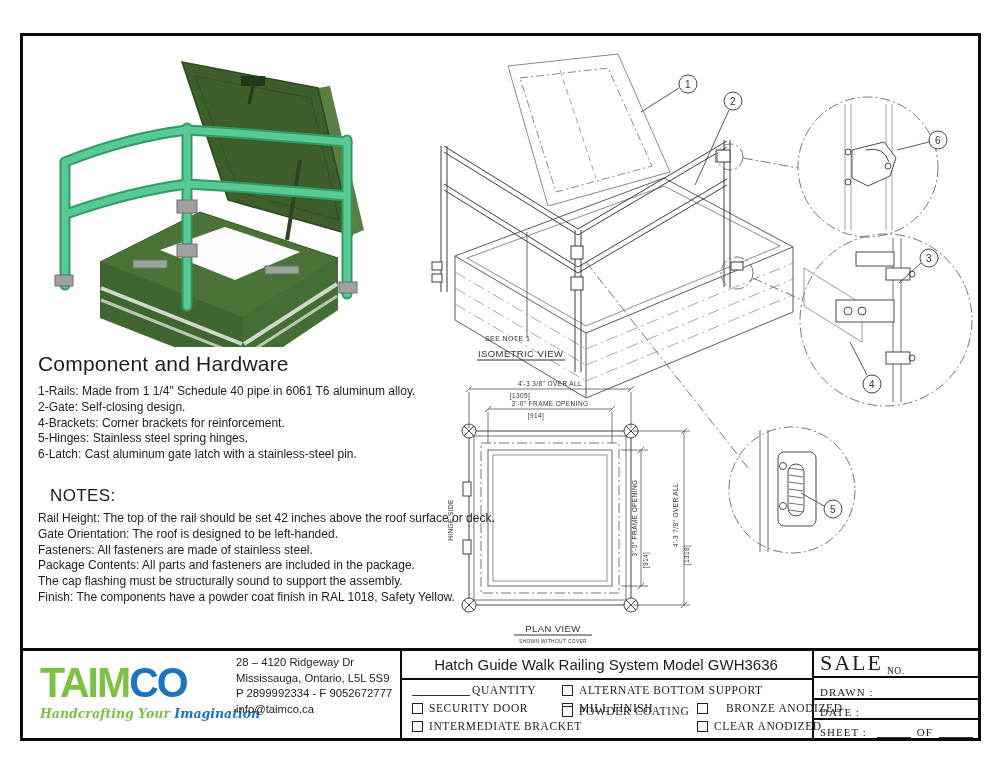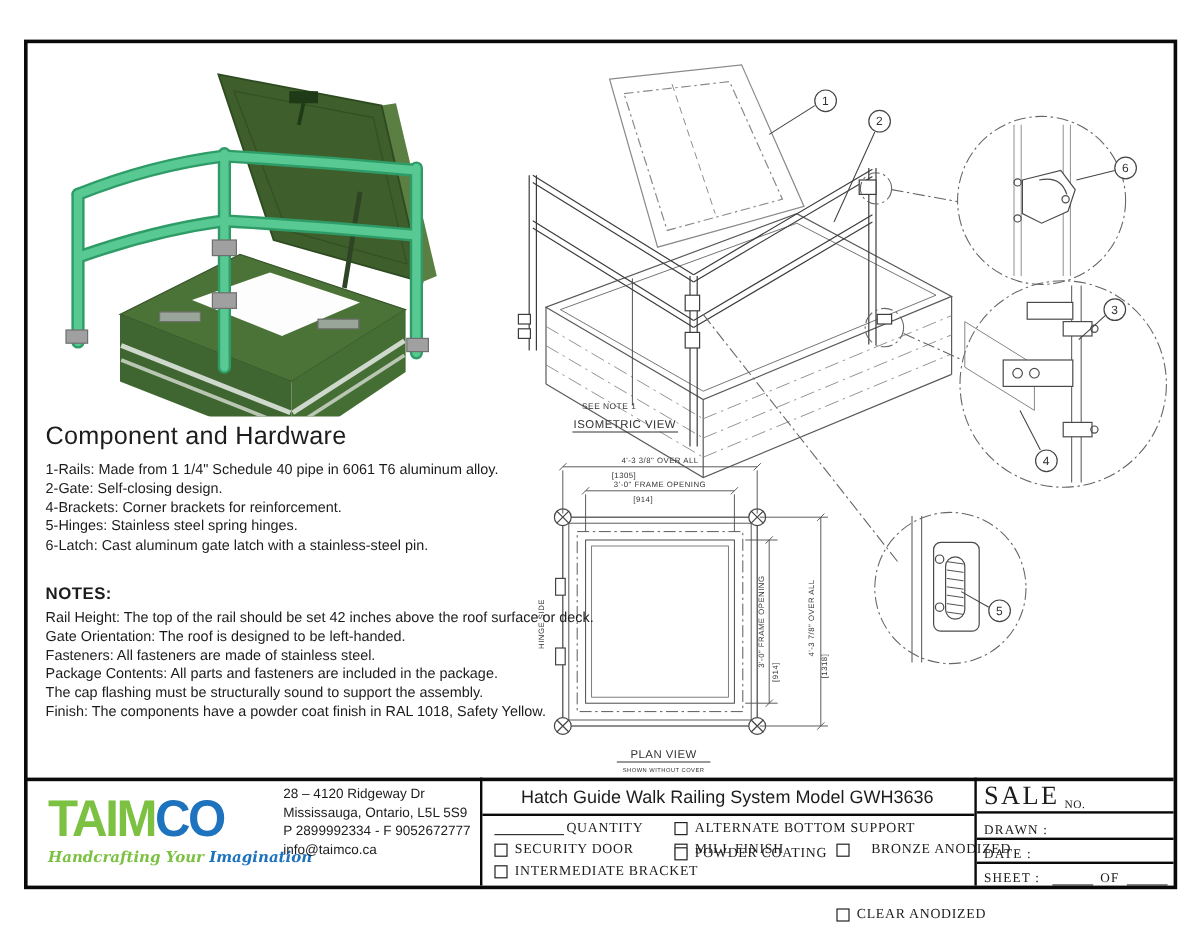--- a/index.html
+++ b/index.html
@@ -6,21 +6,21 @@
   .sheet{position:relative;width:1000px;height:773px;background:#ffffff;
          font-family:"Liberation Sans",sans-serif;color:#1c1c1c;overflow:hidden;}
   .sheet-border{position:absolute;left:20px;top:33px;width:955px;height:702px;
          border:3px solid #0a0a0a;}
   
   .components{position:absolute;left:38px;top:352px;width:410px;}
   .components h2{margin:0 0 8px 0;font-size:21px;font-weight:400;letter-spacing:.2px;}
   .tlist{font-size:12px;line-height:15.8px;}
   .tlist div{white-space:nowrap;}
   .notes{position:absolute;left:38px;top:486px;width:420px;}
-  .notes h3{margin:0 0 5px 0;font-size:14px;font-weight:700;letter-spacing:.4px;}
+  .notes h3{margin:0 0 5px 12px;font-size:17px;font-weight:400;letter-spacing:.4px;}
   
   .tb-line{position:absolute;background:#0a0a0a;}
   .tb-title{position:absolute;left:402px;top:650px;width:408px;height:28px;
             display:flex;align-items:center;justify-content:center;
             font-size:15px;font-weight:500;}
   .opt{position:absolute;font-family:"Liberation Serif",serif;font-size:11.5px;
        letter-spacing:.6px;white-space:nowrap;display:flex;align-items:center;}
   .cbx{display:inline-block;width:9px;height:9px;border:1.3px solid #222;
        margin-right:6px;background:#fff;flex:0 0 auto;}
   .blank{display:inline-block;border-bottom:1.2px solid #333;height:10px;}
@@ -317,21 +317,21 @@
     <span>MILL FINISH</span>
   </div>
   <div class="opt" style="left:562px;top:705px;">
     <span class="cbx"></span>
     <span>POWDER COATING</span>
   </div>
   <div class="opt" style="left:697px;top:702px;gap:12px;">
     <span class="cbx"></span>
     <span>BRONZE ANODIZED</span>
   </div>
-  <div class="opt" style="left:697px;top:720px;margin-top:36px;">
+  <div class="opt" style="left:697px;top:720px;">
     <span class="cbx"></span>
     <span>CLEAR ANODIZED</span>
   </div>
 
   <div class="cell" style="left:812px;top:648px;width:166px;height:28px;">
     <span class="sale-label">SALE</span>
     <span class="sale-no" style="margin-left:4px;">NO.</span>
   </div>
   <div class="cell tb-small" style="left:812px;top:676px;width:166px;height:22px;">
     <span>DRAWN :</span>

